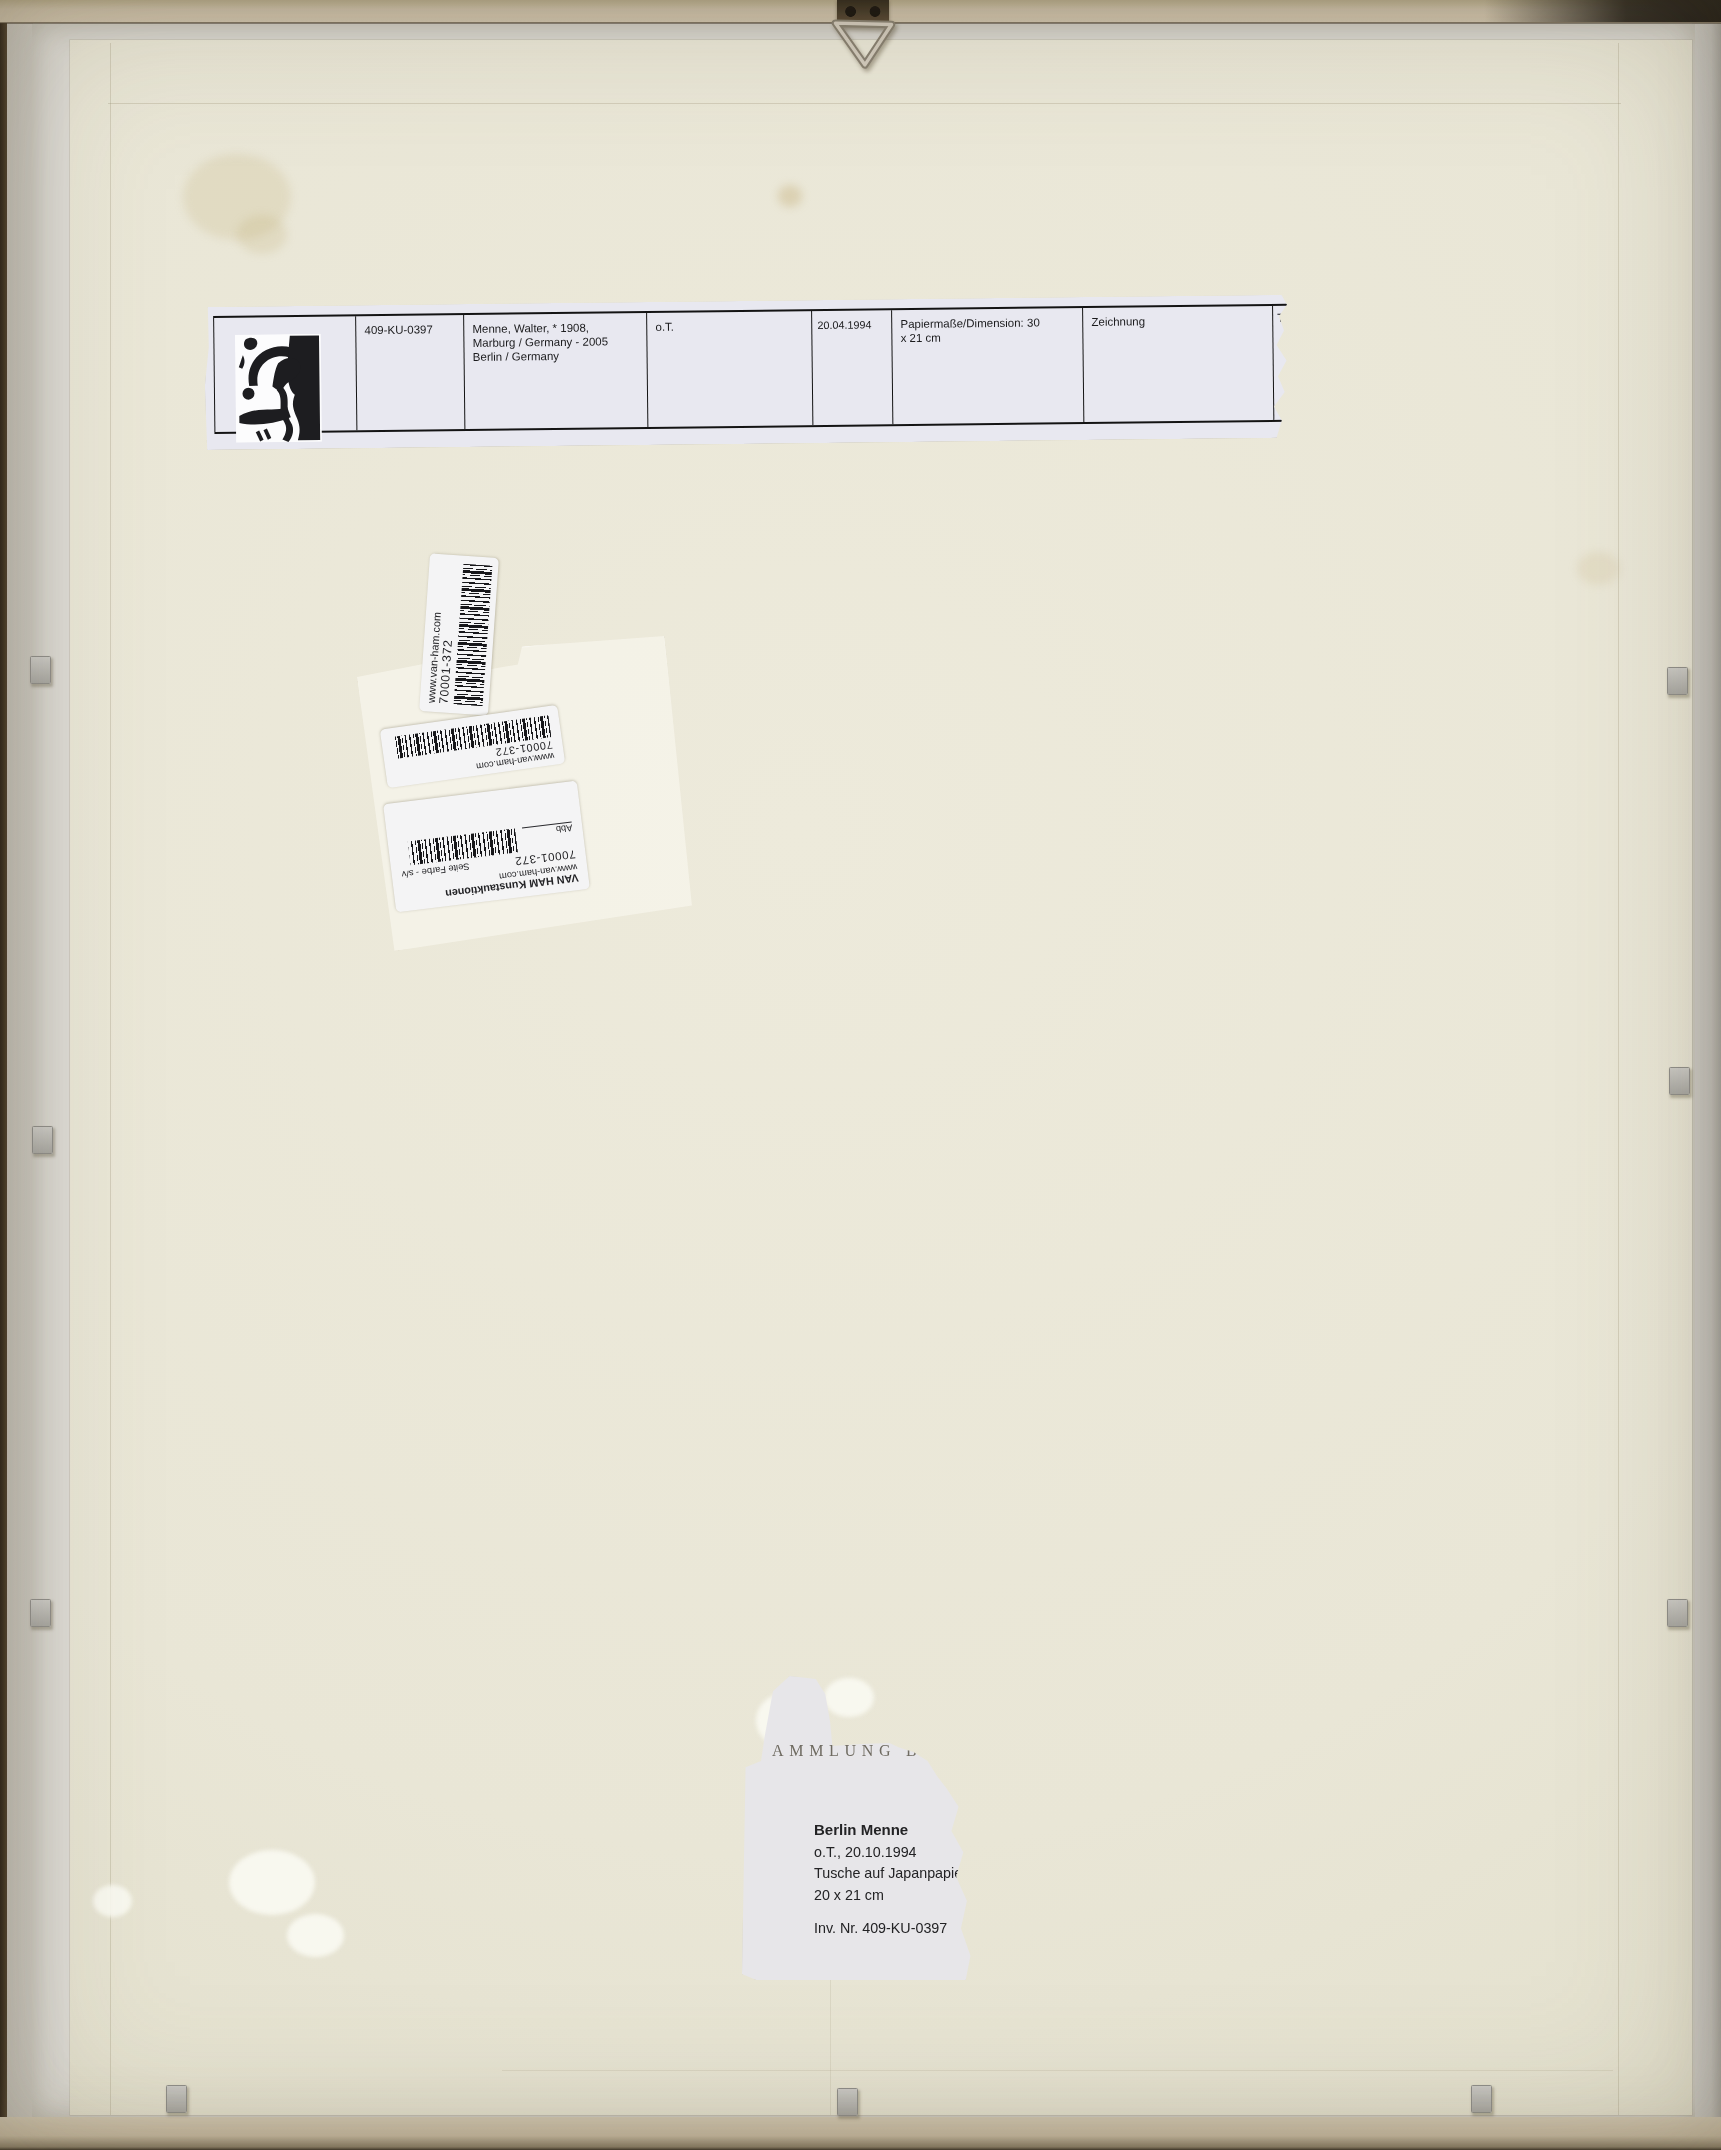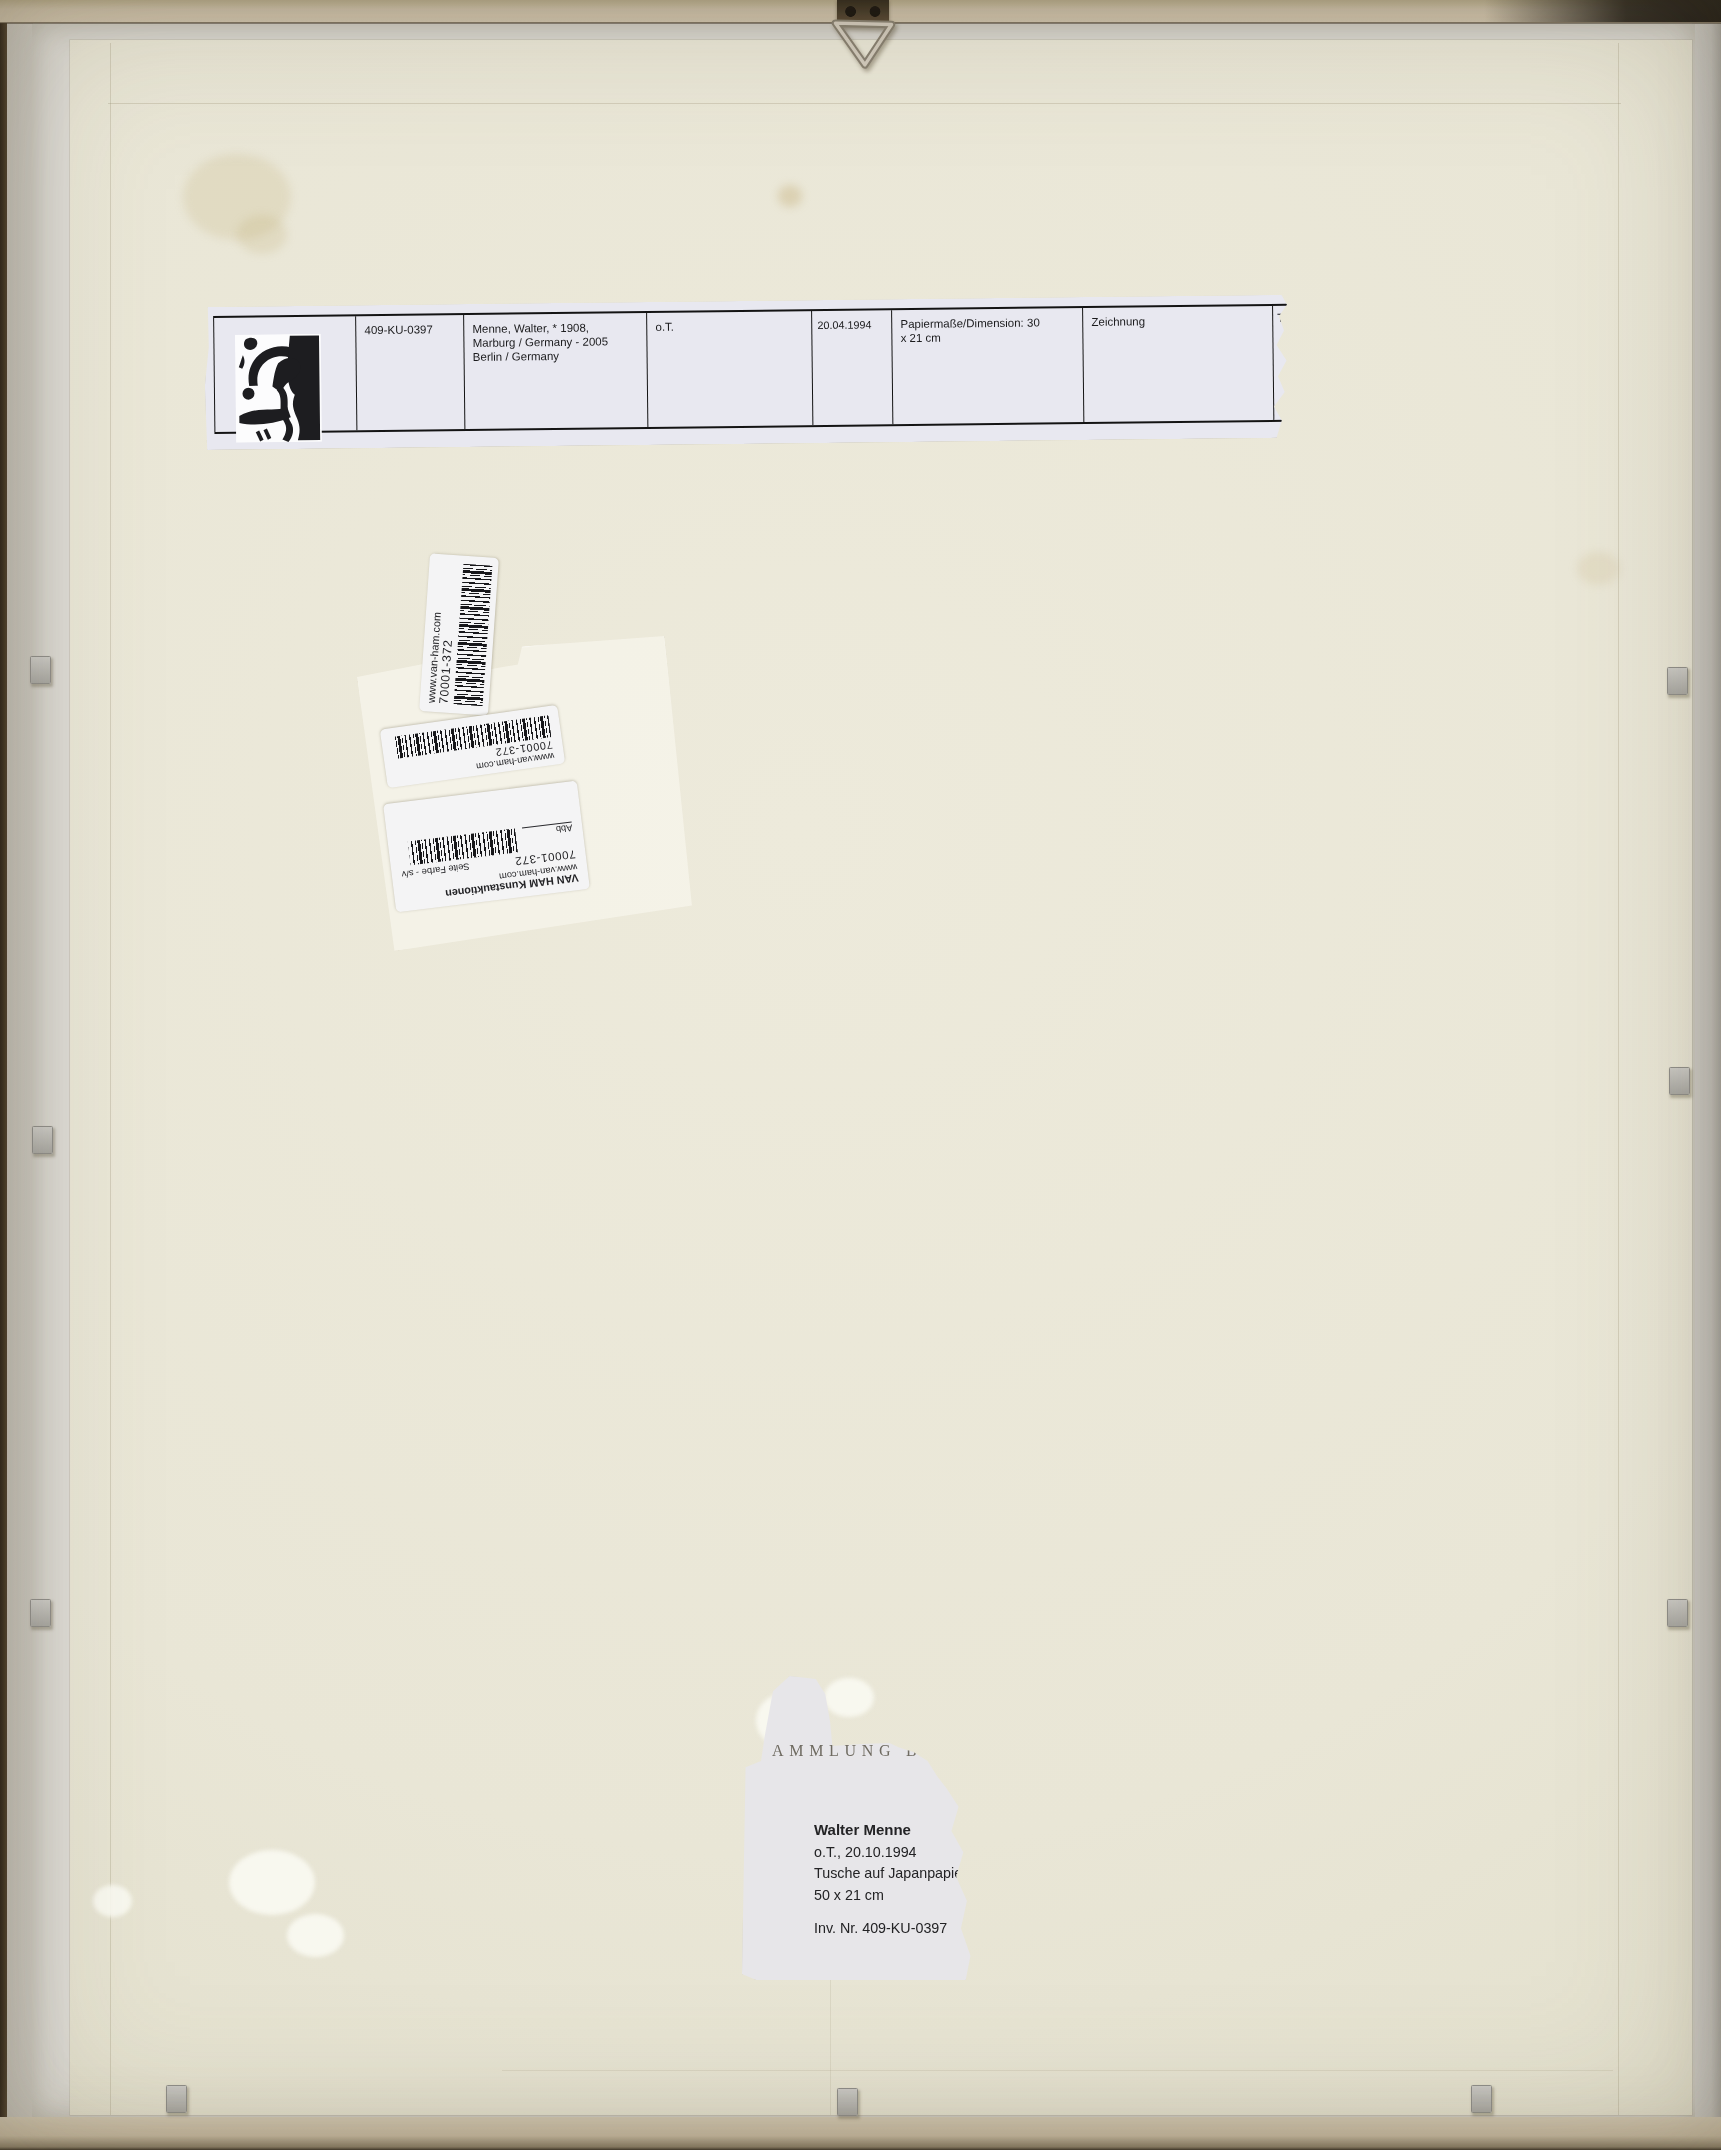--- a/index.html
+++ b/index.html
@@ -220,23 +220,23 @@
     <div class="row2">
       <span class="abb">Abb</span>
       <span class="bc"></span>
     </div>
   </div>
 
   <div class="clabel">
     <div class="lh-rule"></div>
     <div class="letterhead">AMMLUNG B</div>
     <div class="block">
-      <div class="artist">Walter Menne</div>
+      <div class="artist">Berlin Menne</div>
       <div>o.T., 20.10.1994</div>
       <div>Tusche auf Japanpapier</div>
-      <div>50 x 21 cm</div>
+      <div>20 x 21 cm</div>
       <div class="inv">Inv. Nr. 409-KU-0397</div>
     </div>
   </div>
 
   <div class="vignette"></div>
 </div>
 
 
 </body></html>

